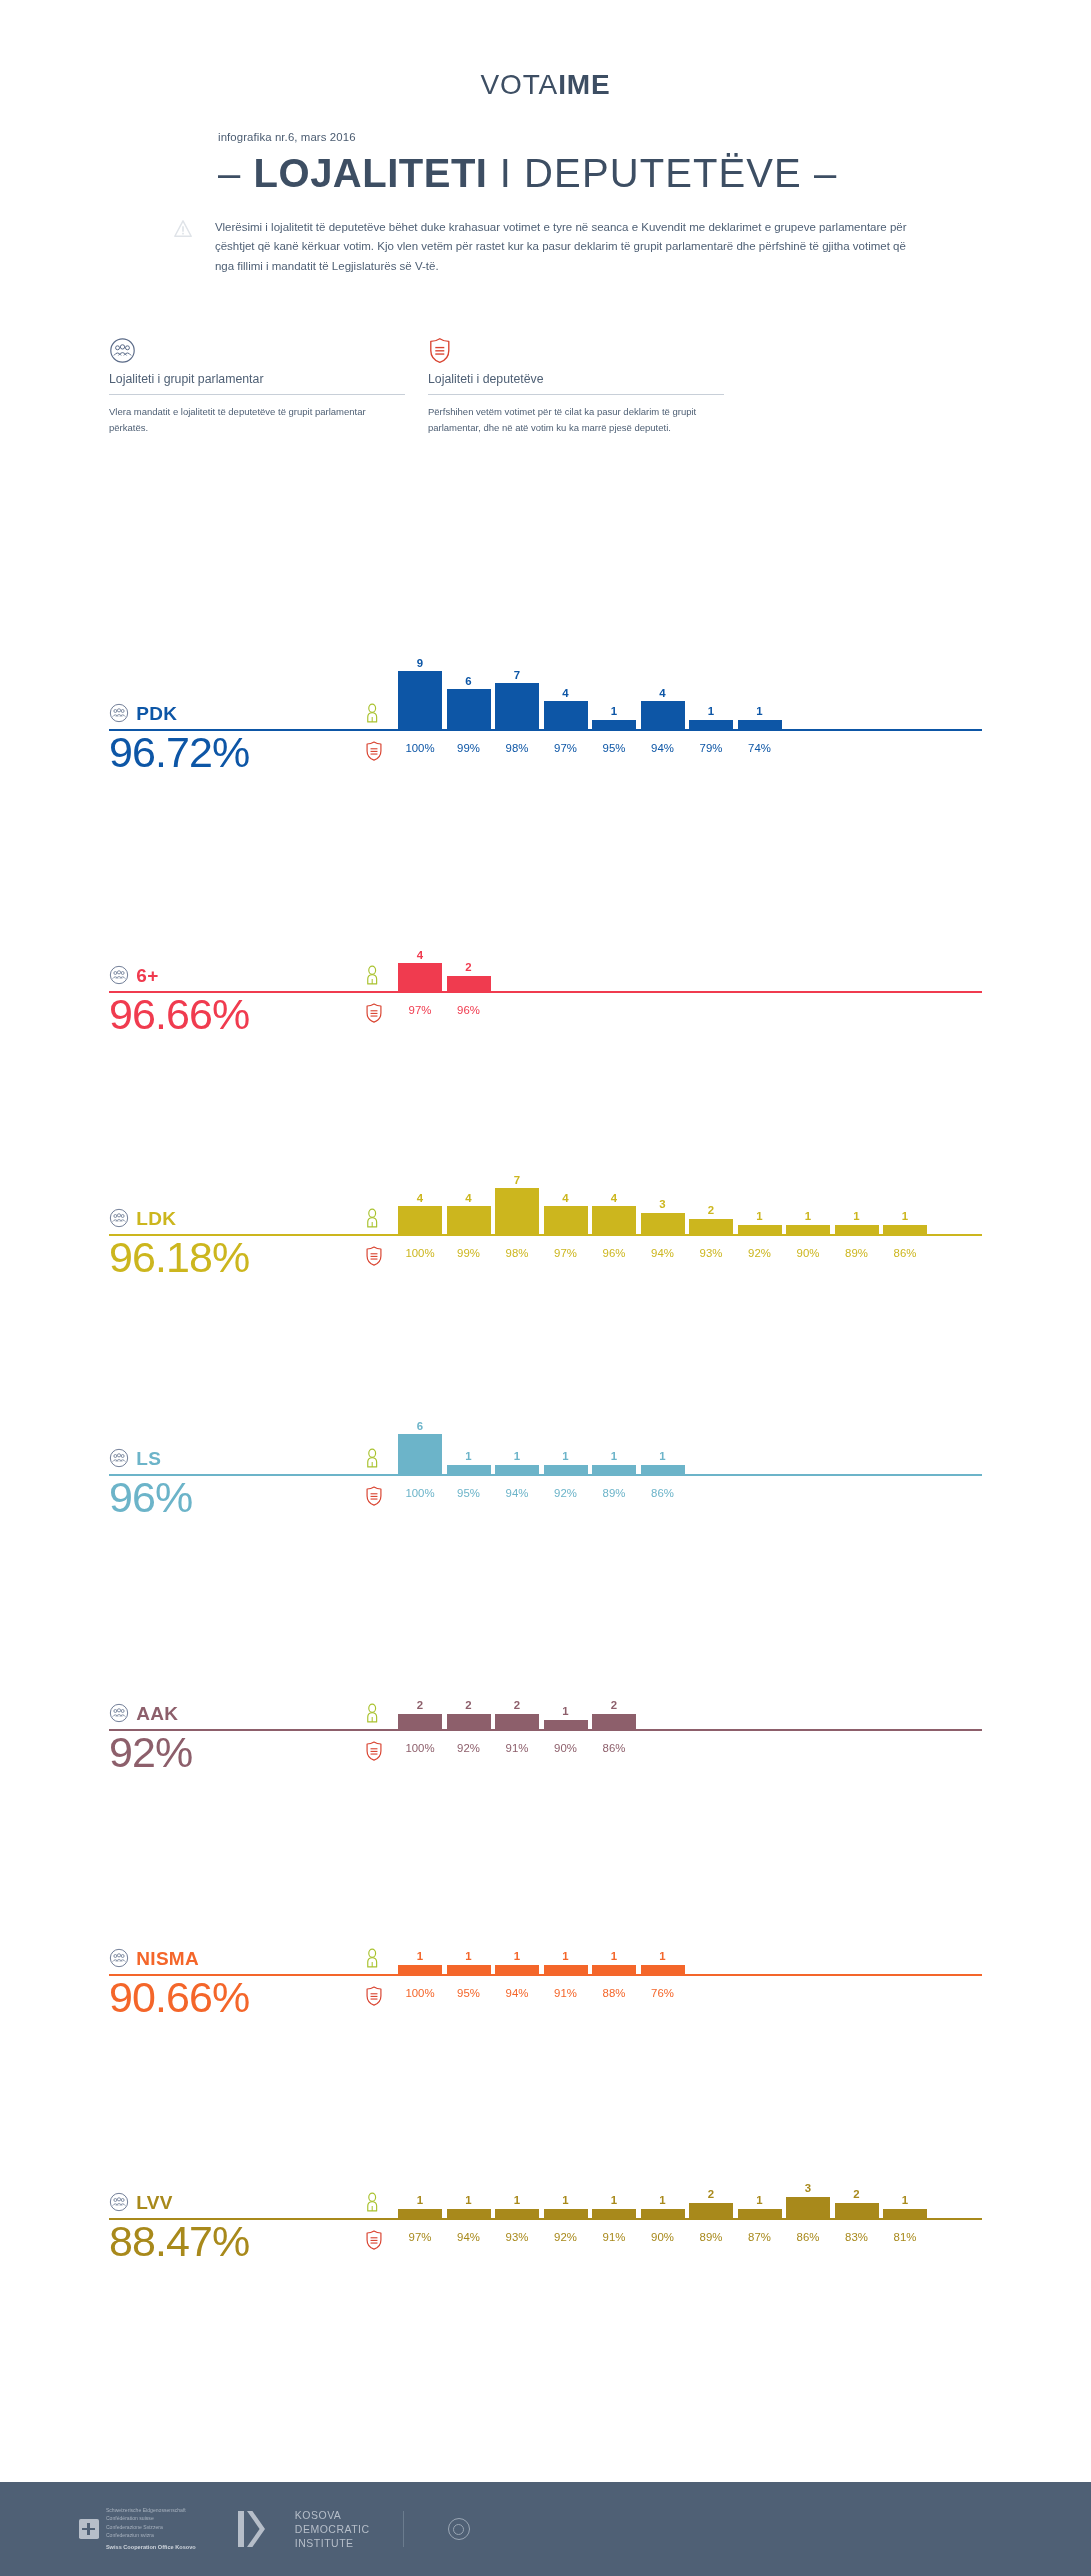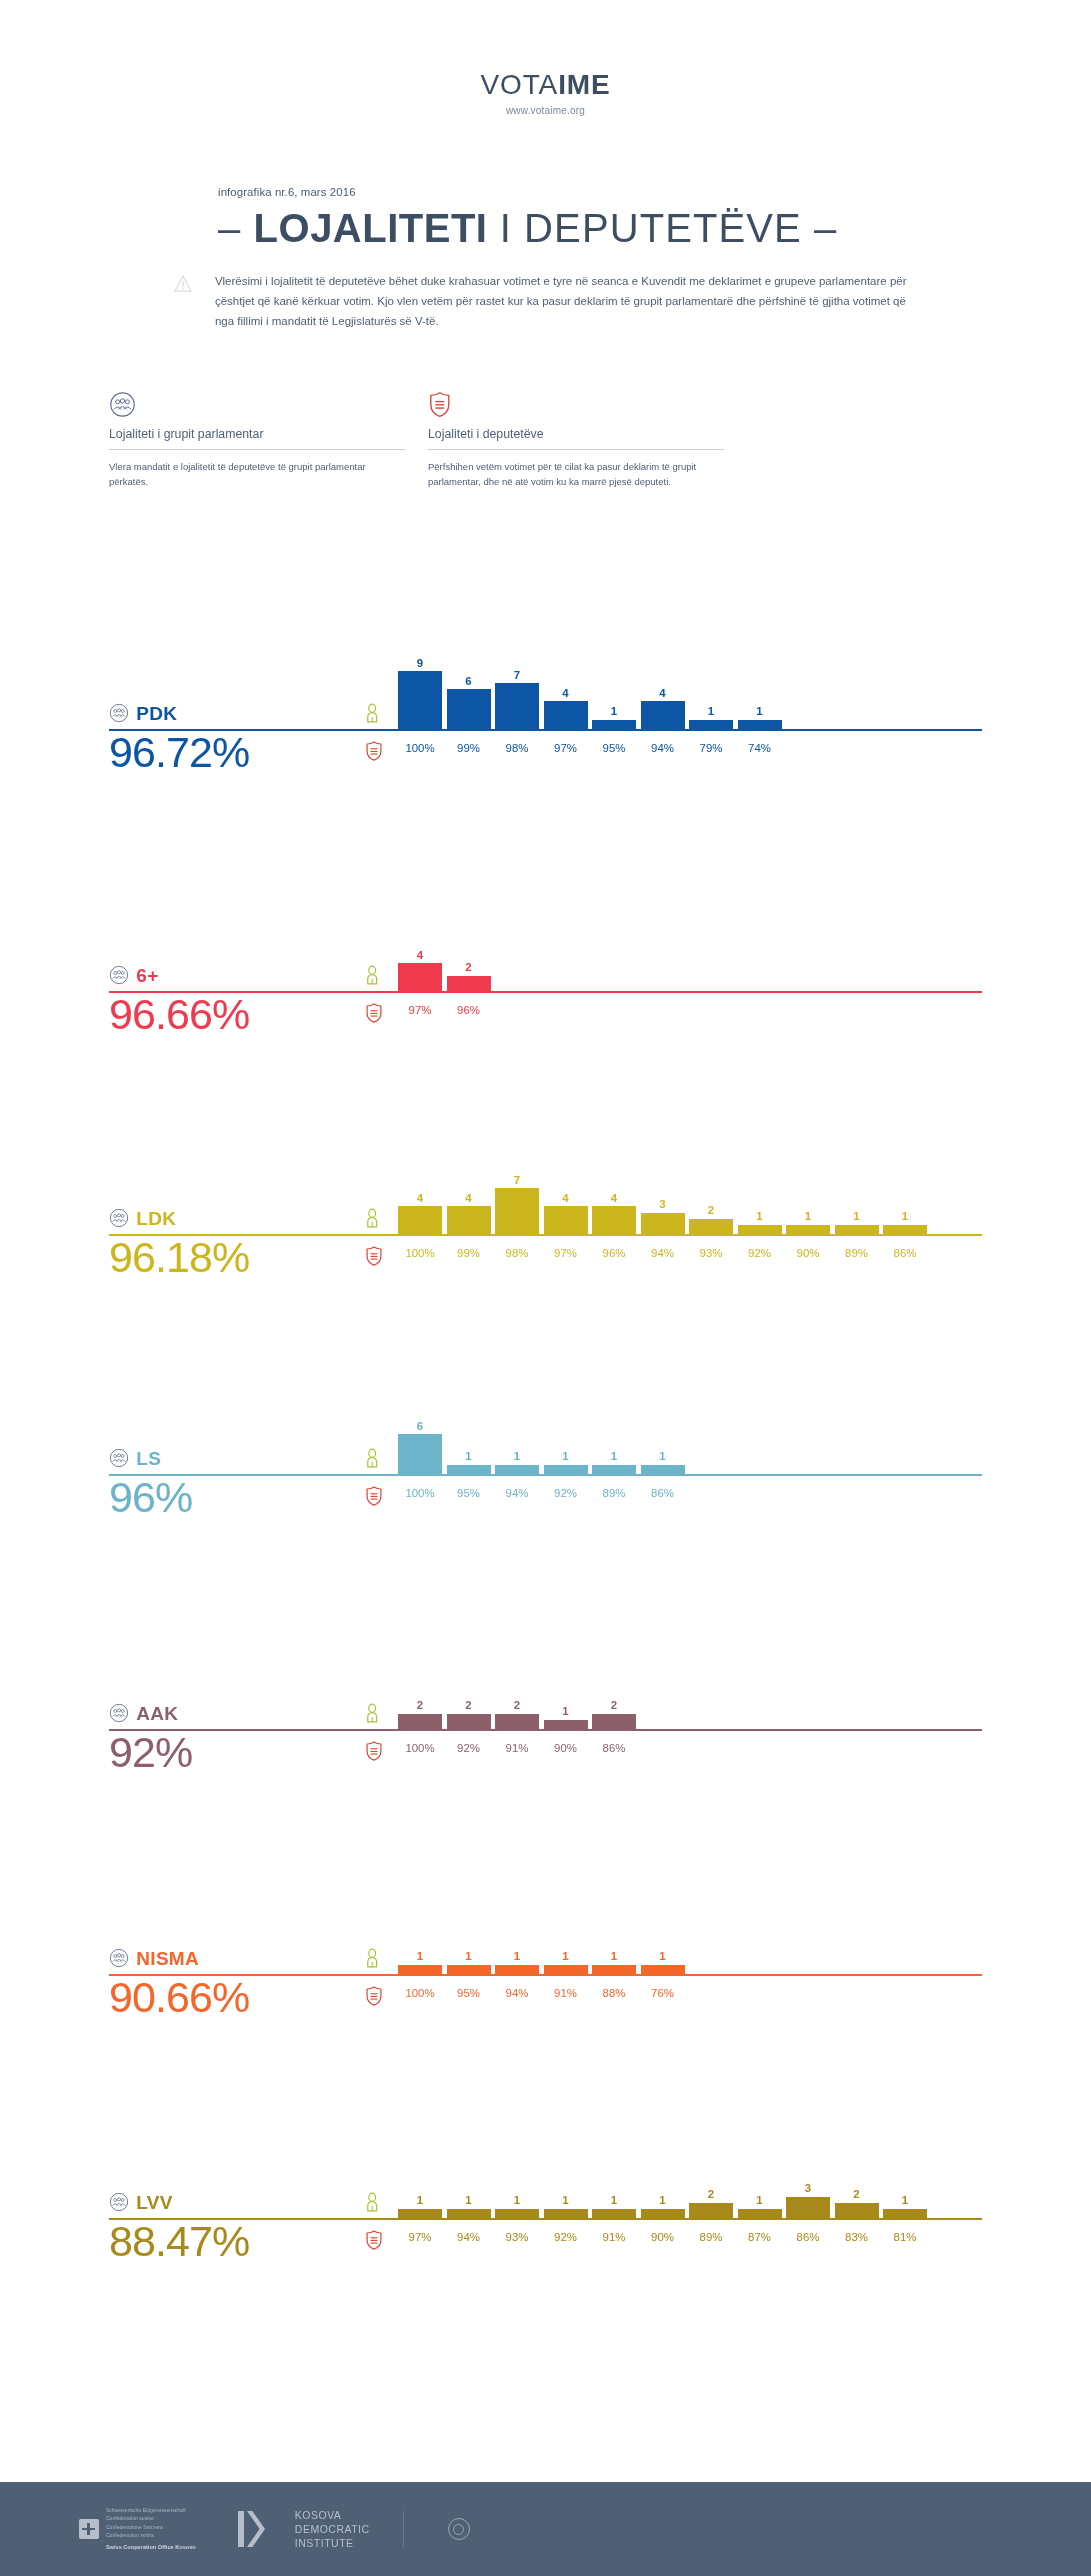--- a/index.html
+++ b/index.html
@@ -12,21 +12,21 @@
     overflow: hidden;
   }
 
   
   .logo-block { text-align: center; padding-top: 71px; }
   .logo { font-size: 28px; letter-spacing: 0.9px; color: #3d4e63; line-height: 1; }
   .logo .light { font-weight: 300; }
   .logo .bold { font-weight: 700; }
   .logo-url { font-size: 10px; color: #7b8a9c; margin-top: 5.5px; letter-spacing: 0.2px; }
 
-  .title-wrap { width: 1091px; padding-left: 218px; padding-right: 73px; margin-top: 70px; }
+  .title-wrap { width: 1091px; padding-left: 218px; padding-right: 73px; margin-top: 32px; }
   .kicker { font-size: 11.4px; color: #4a5b70; letter-spacing: 0.1px; }
   .maintitle {
     margin-top: 9px;
     font-size: 40px;
     line-height: 1.05;
     color: #3d4e63;
     font-weight: 300;
     letter-spacing: 1.1px;
     white-space: nowrap;
   }
@@ -115,21 +115,20 @@
     width: 9px; height: 9px; border-radius: 50%; border: 1.8px solid #9aa6b4;
   }
 </style>
 </head>
 <body>
 
 <div class="logo-block">
   <div class="logo">
     <span class="light">VOTA</span><span class="bold">IME</span>
   </div>
-  <div class="logo-url">www.votaime.org</div>
 </div>
 
 <div class="title-wrap">
   <div class="kicker">infografika nr.6, mars 2016</div>
   <div class="maintitle">
     <span class="dash">–</span>
     <span class="strong">LOJALITETI</span>
     <span>I DEPUTETËVE</span>
     <span class="dash">–</span>
   </div>

